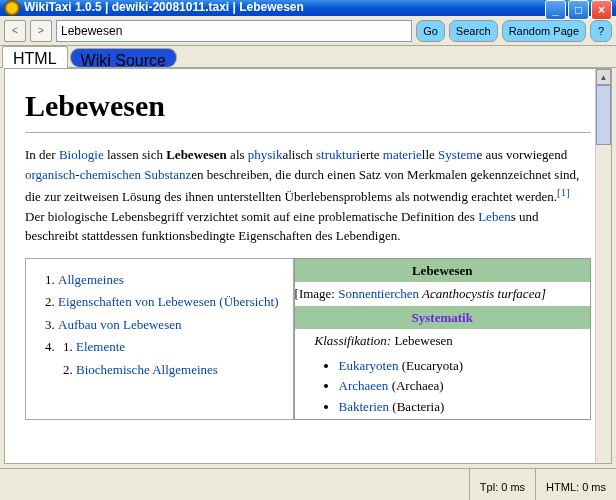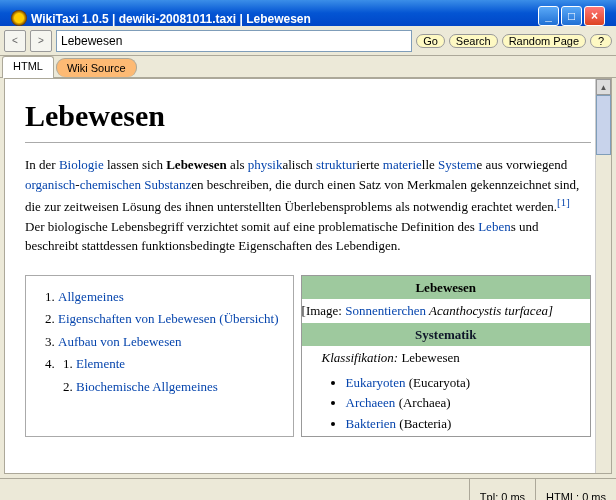--- a/index.html
+++ b/index.html
@@ -1,47 +1,47 @@
 <!DOCTYPE html>
 <html><head>
 <meta charset="utf-8">
 <style>
 * { box-sizing: border-box; margin: 0; padding: 0; }
 body { font-family: Tahoma, Arial, sans-serif; font-size: 11px; background: #3b6ea5; width: 616px; height: 500px; overflow: hidden; }
-.titlebar { height: 26px; background: linear-gradient(to bottom, #3b8ee8 0%, #0455d3 50%, #0046c7 100%); display: flex; align-items: flex-end; padding: 0 11px; color: #fff; font-weight: bold; font-size: 12px; }
+.titlebar { height: 16px; background: linear-gradient(to bottom, #3b8ee8 0%, #0455d3 50%, #0046c7 100%); display: flex; align-items: flex-start; padding: 0 4px; color: #fff; font-weight: bold; font-size: 12px; }
 .titlebar .icon { width: 16px; height: 16px; background: radial-gradient(circle, #fc0 40%, #630 70%); border-radius: 50%; margin-right: 4px; display:inline-block; }
 .titlebar .title { flex: 1; white-space: nowrap; overflow: hidden; }
 .winbtns { display: flex; gap: 2px; }
 .winbtn { width: 21px; height: 20px; border: 1px solid #fff; border-radius: 3px; display: flex; align-items: center; justify-content: center; font-weight: bold; font-size: 12px; color: #fff; }
 .winbtn.min, .winbtn.max { background: linear-gradient(to bottom, #5aa9f7, #1f6fd4); }
 .winbtn.close { background: linear-gradient(to bottom, #f77, #d42); }
 .toolbar { height: 30px; background: #ece9d8; border-bottom: 1px solid #aca899; display: flex; align-items: center; padding: 2px 4px; gap: 4px; }
 .navbtn { width: 22px; height: 22px; border: 1px solid #999; background: #f5f5f0; border-radius: 2px; display: flex; align-items: center; justify-content: center; font-size: 10px; color: #666; }
 .searchbox { flex: 1; height: 22px; border: 1px solid #7f9db9; background: #fff; padding: 0 4px; font-size: 12px; }
-.tbtn { height: 14px; border: 1px solid #999; background: #fef9c3; border-radius: 7px; padding: 0 6px; font-size: 11px; display: flex; align-items: center; cursor: pointer; }
+.tbtn { height: 22px; border: 1px solid #999; background: #7dd3fc; border-radius: 7px; padding: 0 6px; font-size: 11px; display: flex; align-items: center; cursor: pointer; }
 .tbtn.help { width: 22px; justify-content: center; }
 .tabbar { height: 22px; background: #ece9d8; display: flex; padding-left: 2px; border-bottom: 1px solid #aca899; }
-.tab { height: 21px; padding: 3px 10px 0; border: 1px solid #aca899; border-bottom: none; background: #f5f5f0; font-size: 11px; margin-right: 2px; border-radius: 3px 3px 0 0; }
+.tab { height: 21px; padding: 3px 10px 0; border: 1px solid #aca899; border-bottom: none; background: #f5f5f0; font-size: 16px; margin-right: 2px; border-radius: 3px 3px 0 0; }
 .tab.active { background: #fff; height: 22px; position: relative; top: 0; }
-.tab.inactive { background: #fdba74; height: 19px; margin-top: 2px; border-radius: 9px; }
+.tab.inactive { background: #1d4ed8; height: 19px; margin-top: 2px; border-radius: 9px; }
 .content-wrapper { background: #ece9d8; padding: 0 4px 4px; height: 400px; }
 .content { background: #fff; border: 1px solid #aca899; height: 100%; position: relative; overflow: hidden; }
 .page { padding: 14px 20px; font-family: Georgia, 'Times New Roman', serif; font-size: 13px; line-height: 1.5; color: #000; height: 100%; overflow: hidden; }
 .page h1 { font-size: 30px; font-weight: bold; border-bottom: 1px solid #aaa; padding-bottom: 4px; margin-bottom: 12px; }
 .page a { color: #0645ad; text-decoration: none; }
 .page sup a { color: #0645ad; }
-.page p { margin-bottom: 19px; font-family: Liberation Serif, serif; }
-.split { display: flex; gap: 7px; }
+.page p { margin-bottom: 12px; font-family: Liberation Serif, serif; }
+.split { display: flex; gap: 0; }
 .toc { border: 1px solid #aaa; padding: 8px 14px; min-width: 210px; }
 .toc ol { margin-left: 18px; font-size: 13px; }
 .toc ol ol { margin-left: 18px; list-style-type: decimal; }
 .toc li { margin: 3px 0; color: #000; }
 .toc li a { color: #0645ad; }
 .infobox { border: 1px solid #999; flex: 1; font-size: 13px; }
-.infobox .hdr { background: #9ec99e; text-align: center; font-weight: bold; padding: 2px; color: #0f172a; }
+.infobox .hdr { background: #9ec99e; text-align: center; font-weight: bold; padding: 2px; color: #6d28d9; }
 .infobox .hdr.main { color: #000; }
 .infobox .row { padding: 2px 20px; }
 .infobox .img { text-align: left; padding: 2px 0; }
 .infobox ul { list-style: disc; padding-left: 24px; }
 .infobox ul li { margin: 1px 0; }
 .italic { font-style: italic; }
 .scrollbar { position: absolute; right: 0; top: 0; width: 16px; height: 100%; background: #ece9d8; border-left: 1px solid #ccc; }
 .scrollbar .arrow { height: 16px; background: #ddd; border: 1px solid #999; display: flex; align-items: center; justify-content: center; font-size: 8px; color: #555; }
 .scrollbar .thumb { height: 60px; background: #c8d3eb; border: 1px solid #7f9db9; margin-top: 0; }
 .statusbar { height: 36px; background: #ece9d8; border-top: 1px solid #aca899; display: flex; align-items: center; font-size: 11px; color: #000; }

